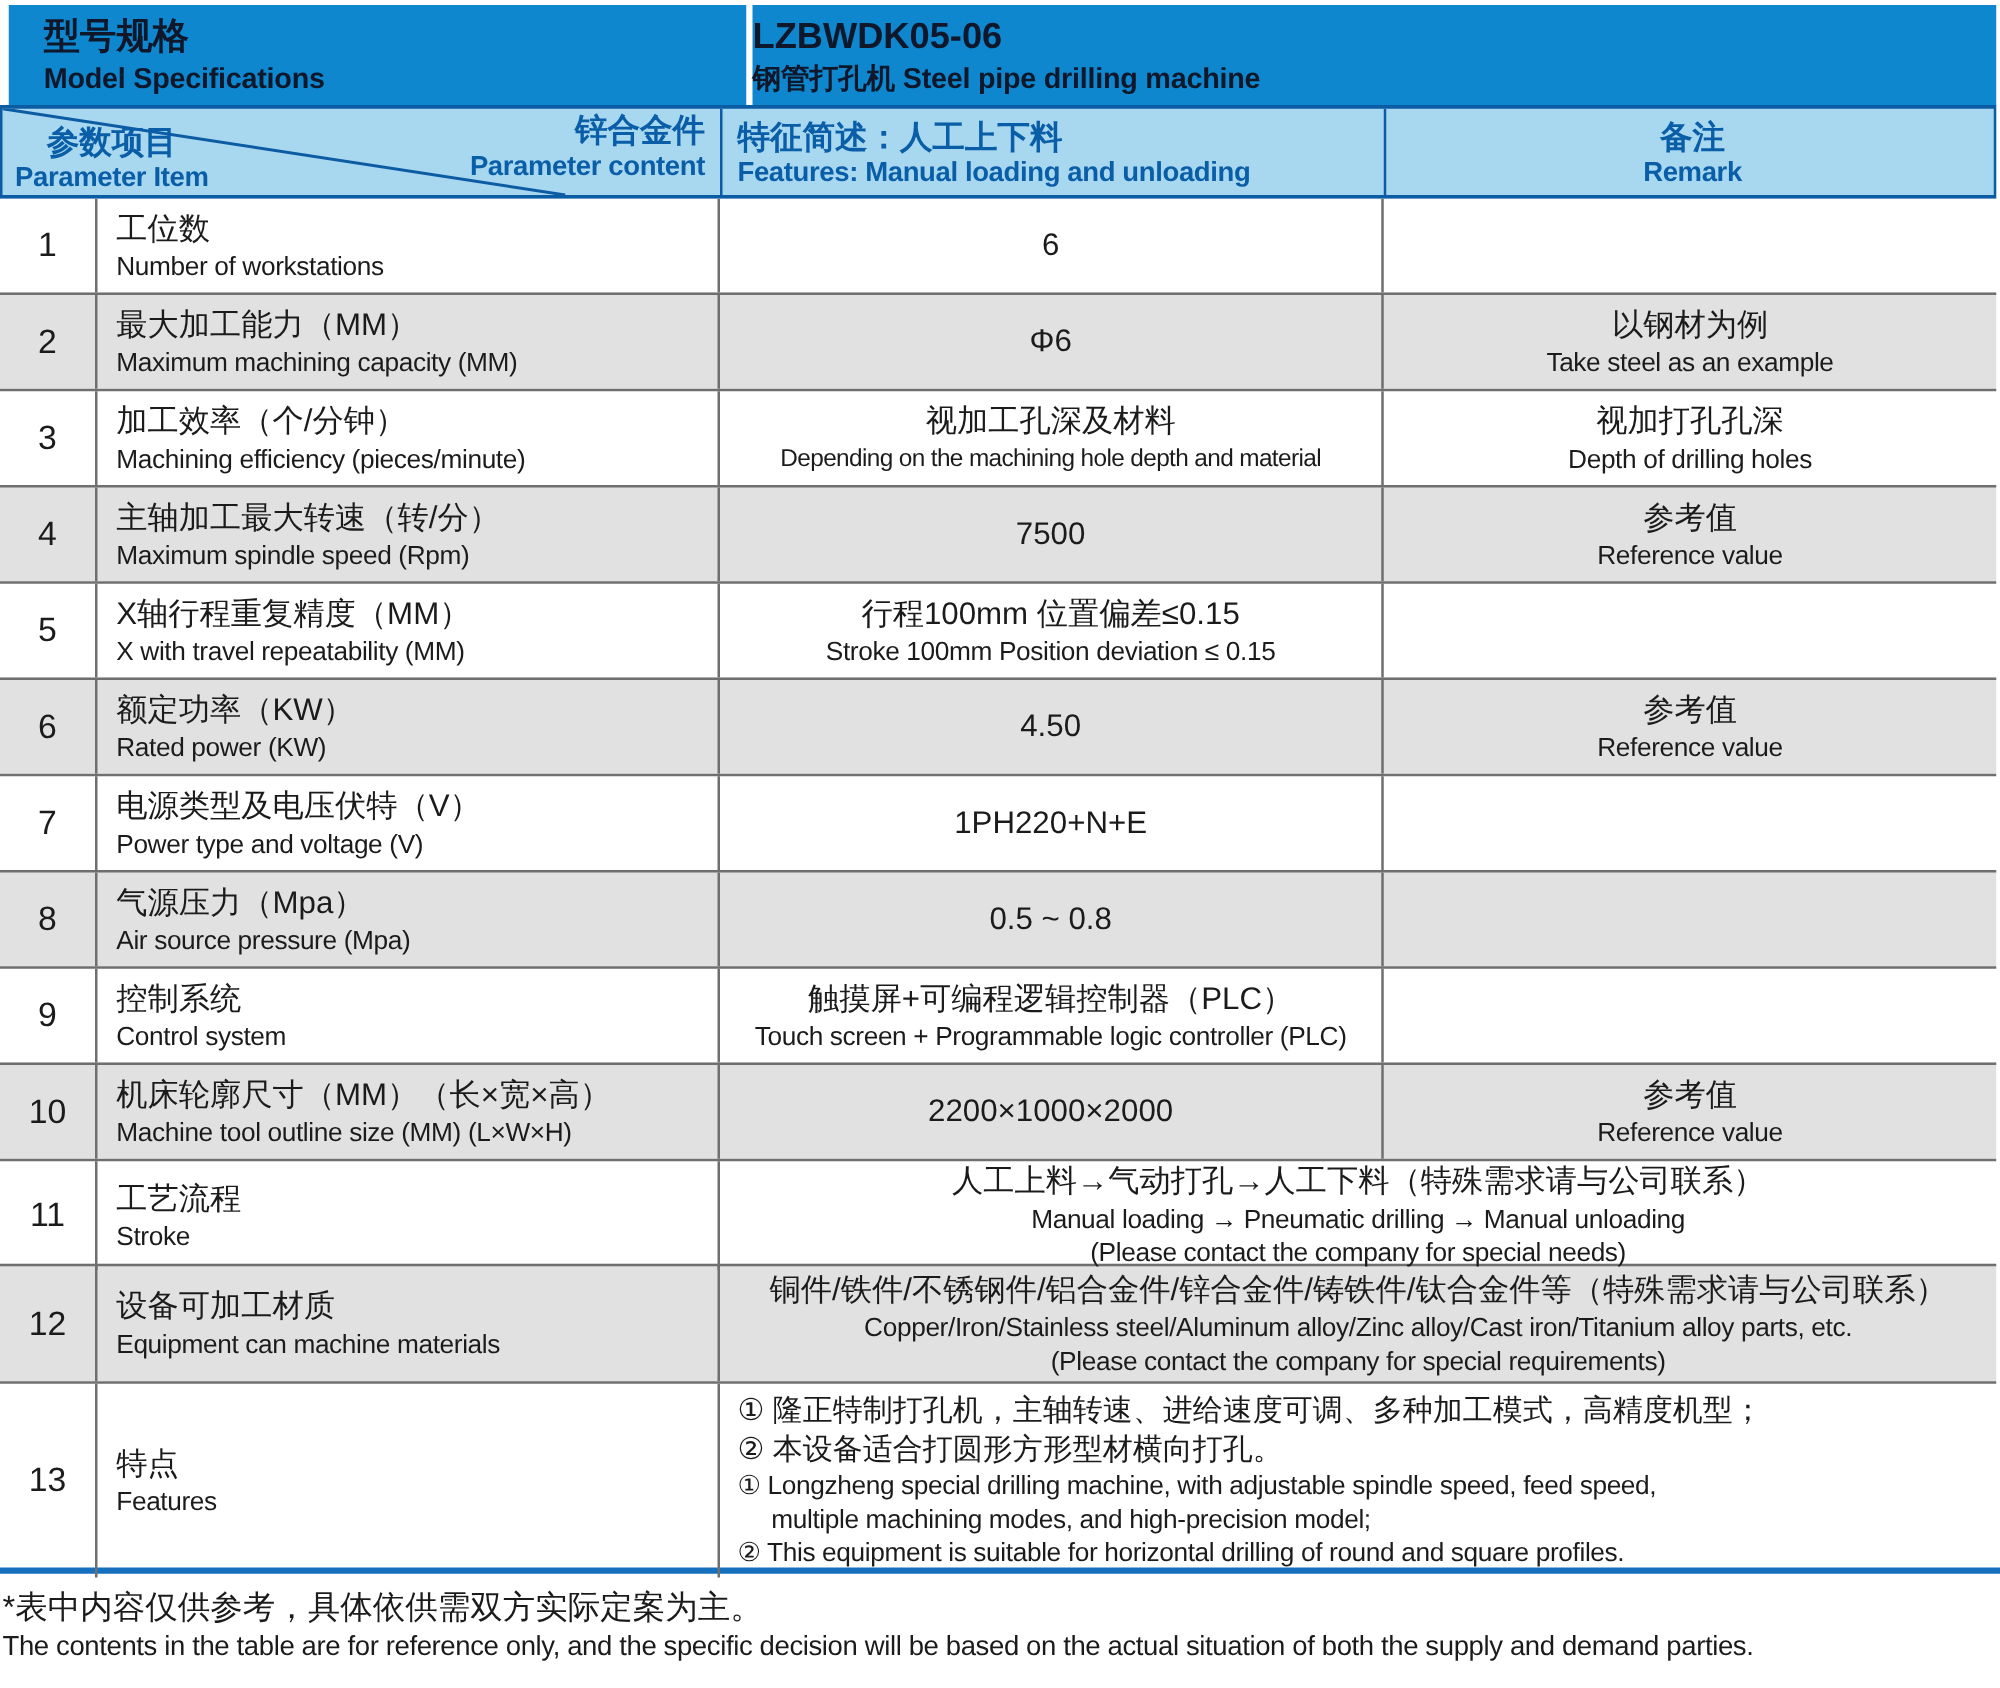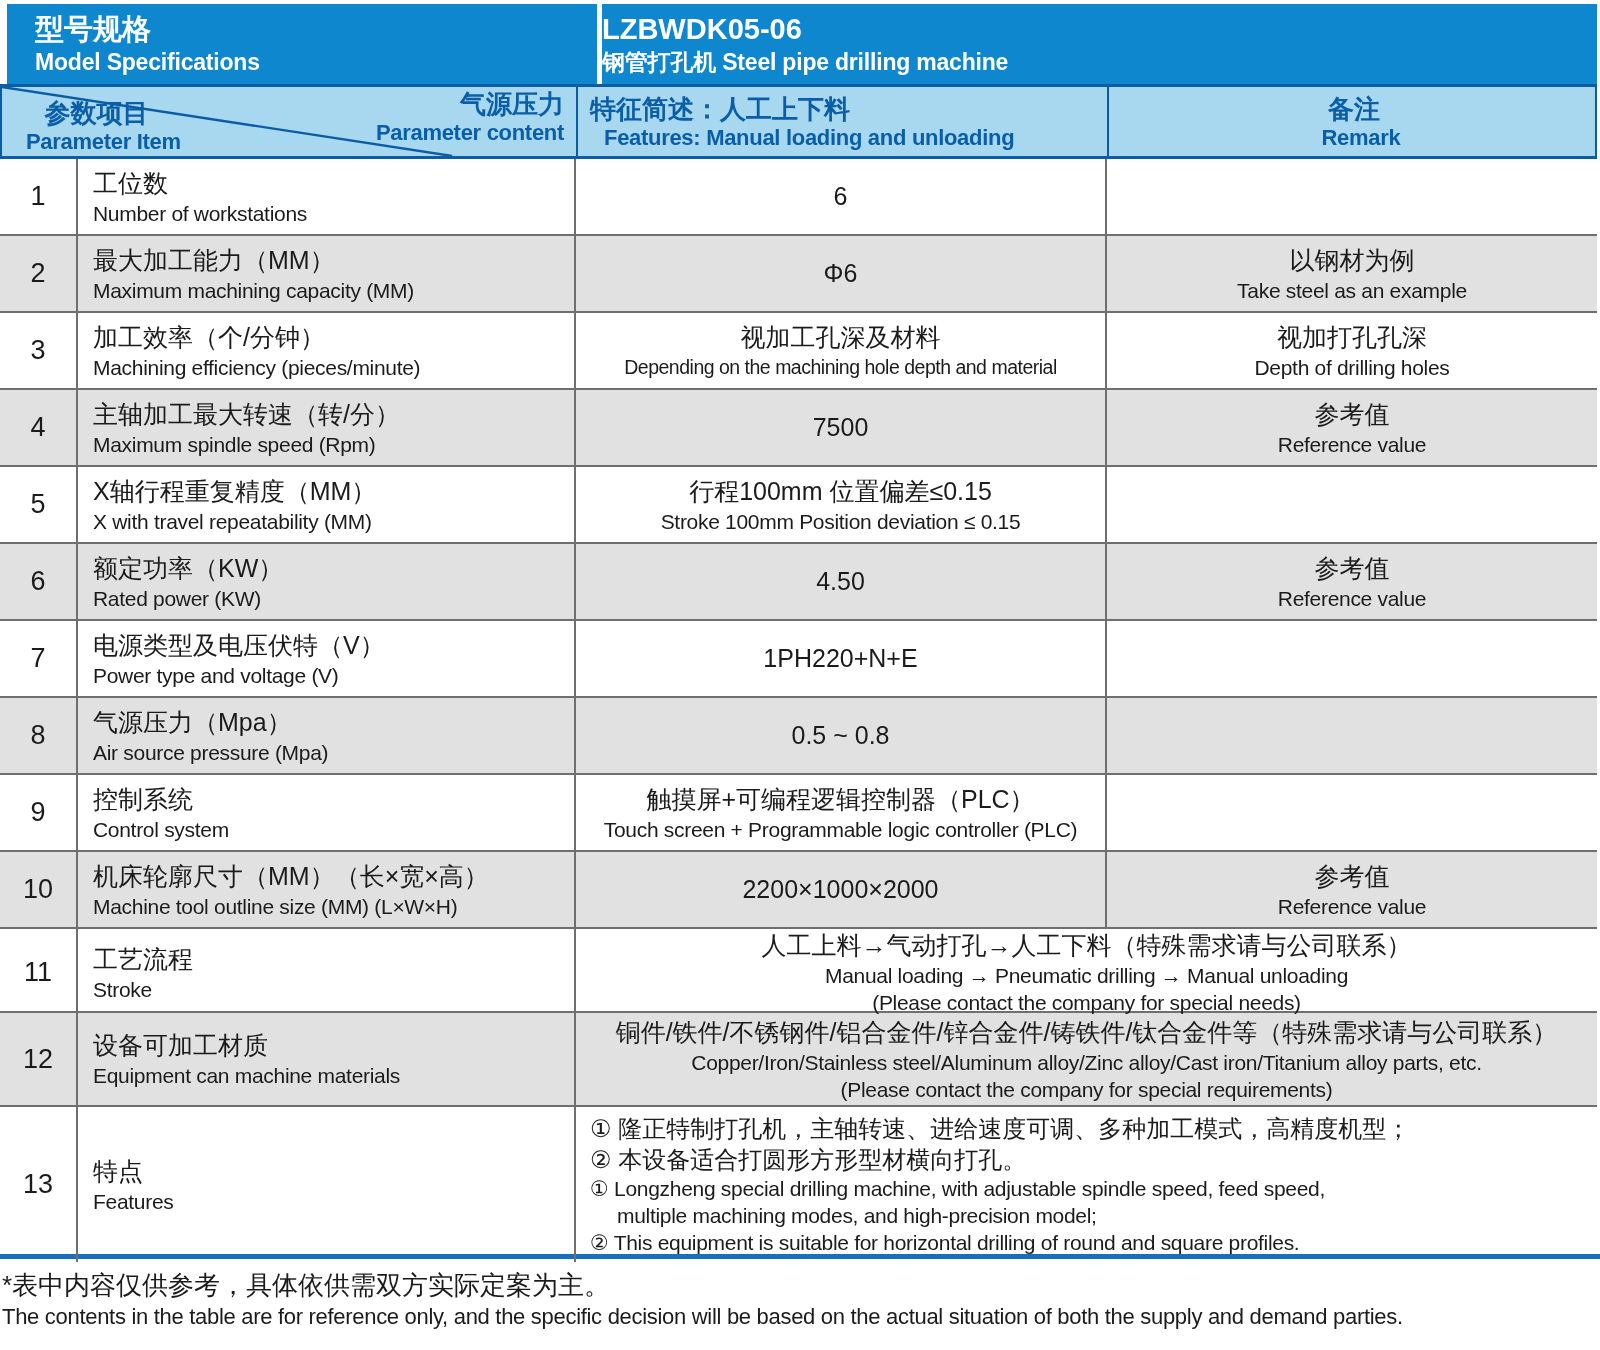--- a/index.html
+++ b/index.html
@@ -12,38 +12,38 @@
     --bottom-line:#1670BE;
     --ink:#1B1B1B;
   }
   html,body{margin:0;padding:0;background:#fff;}
   body{width:1600px;height:1350px;overflow:hidden;
        font-family:"Liberation Sans","DejaVu Sans",sans-serif;color:var(--ink);}
   .page{width:1600px;height:1350px;position:relative;}
 
   
   .hdr-dark{margin:4px 3px 0 7px;height:80px;display:flex;background:#fff;}
-  .hdr-cell{background:var(--header-bg);color:#ffffff;display:flex;flex-direction:column;justify-content:center;}
+  .hdr-cell{background:var(--header-bg);color:#0f172a;display:flex;flex-direction:column;justify-content:center;}
   .hdr-left{width:562px;padding-left:28px;}
   .hdr-right{flex:1;margin-left:5px;padding-left:0;}
   .hdr-zh{font-size:29px;font-weight:bold;line-height:36px;}
   .hdr-en{font-size:23px;font-weight:bold;line-height:30px;letter-spacing:-0.2px;}
 
   
   .hdr-light{width:1597px;height:75px;display:grid;grid-template-columns:574px 531px 492px;
              background:var(--subheader-bg);box-sizing:border-box;
              border-top:3px solid var(--border-blue);border-bottom:3px solid var(--border-blue);
              border-left:2px solid var(--border-blue);border-right:2px solid var(--border-blue);}
   .sub-cell{position:relative;color:var(--accent-text);font-weight:bold;box-sizing:border-box;}
   .sub-cell + .sub-cell{border-left:2px solid var(--border-blue);}
   .diag-svg{position:absolute;left:0;top:0;width:100%;height:100%;}
   .diag-tr{position:absolute;top:1px;right:12px;text-align:right;}
   .diag-bl{position:absolute;bottom:1px;left:10px;text-align:center;}
   .sub-zh{font-size:26px;line-height:32px;}
-  .sub-en{font-size:22px;line-height:26px;letter-spacing:-0.3px;margin-left:14px;}
+  .sub-en{font-size:22px;line-height:26px;letter-spacing:-0.3px;}
   .feat-cell{display:flex;flex-direction:column;justify-content:center;align-items:flex-start;padding-left:12px;}
   .rem-cell{display:flex;flex-direction:column;justify-content:center;align-items:center;text-align:right;}
 
   
   .tbl{width:1597px;}
   .row{display:grid;grid-template-columns:76px 498px 531px 492px;background:#fff;}
   .row.merged{grid-template-columns:76px 498px 1023px;}
   .row.shade{background:var(--band-gray);}
   .row + .row{border-top:2px solid var(--border-gray);}
   .c{box-sizing:border-box;display:flex;flex-direction:column;justify-content:center;align-items:center;text-align:center;min-width:0;}
@@ -79,21 +79,21 @@
       <div class="hdr-en">钢管打孔机 Steel pipe drilling machine</div>
     </div>
   </div>
 
   <div class="hdr-light">
     <div class="sub-cell">
       <svg class="diag-svg" viewBox="0 0 570 72" preserveAspectRatio="none">
         <line x1="0" y1="0" x2="447" y2="72" stroke="#0C5CA4" stroke-width="2.5"></line>
       </svg>
       <div class="diag-tr">
-        <div class="sub-zh">气源压力</div>
+        <div class="sub-zh">锌合金件</div>
         <div class="sub-en">Parameter content</div>
       </div>
       <div class="diag-bl">
         <div class="sub-zh">参数项目</div>
         <div class="sub-en">Parameter Item</div>
       </div>
     </div>
     <div class="sub-cell feat-cell">
       <div class="sub-zh">特征简述：人工上下料</div>
       <div class="sub-en">Features: Manual loading and unloading</div>

